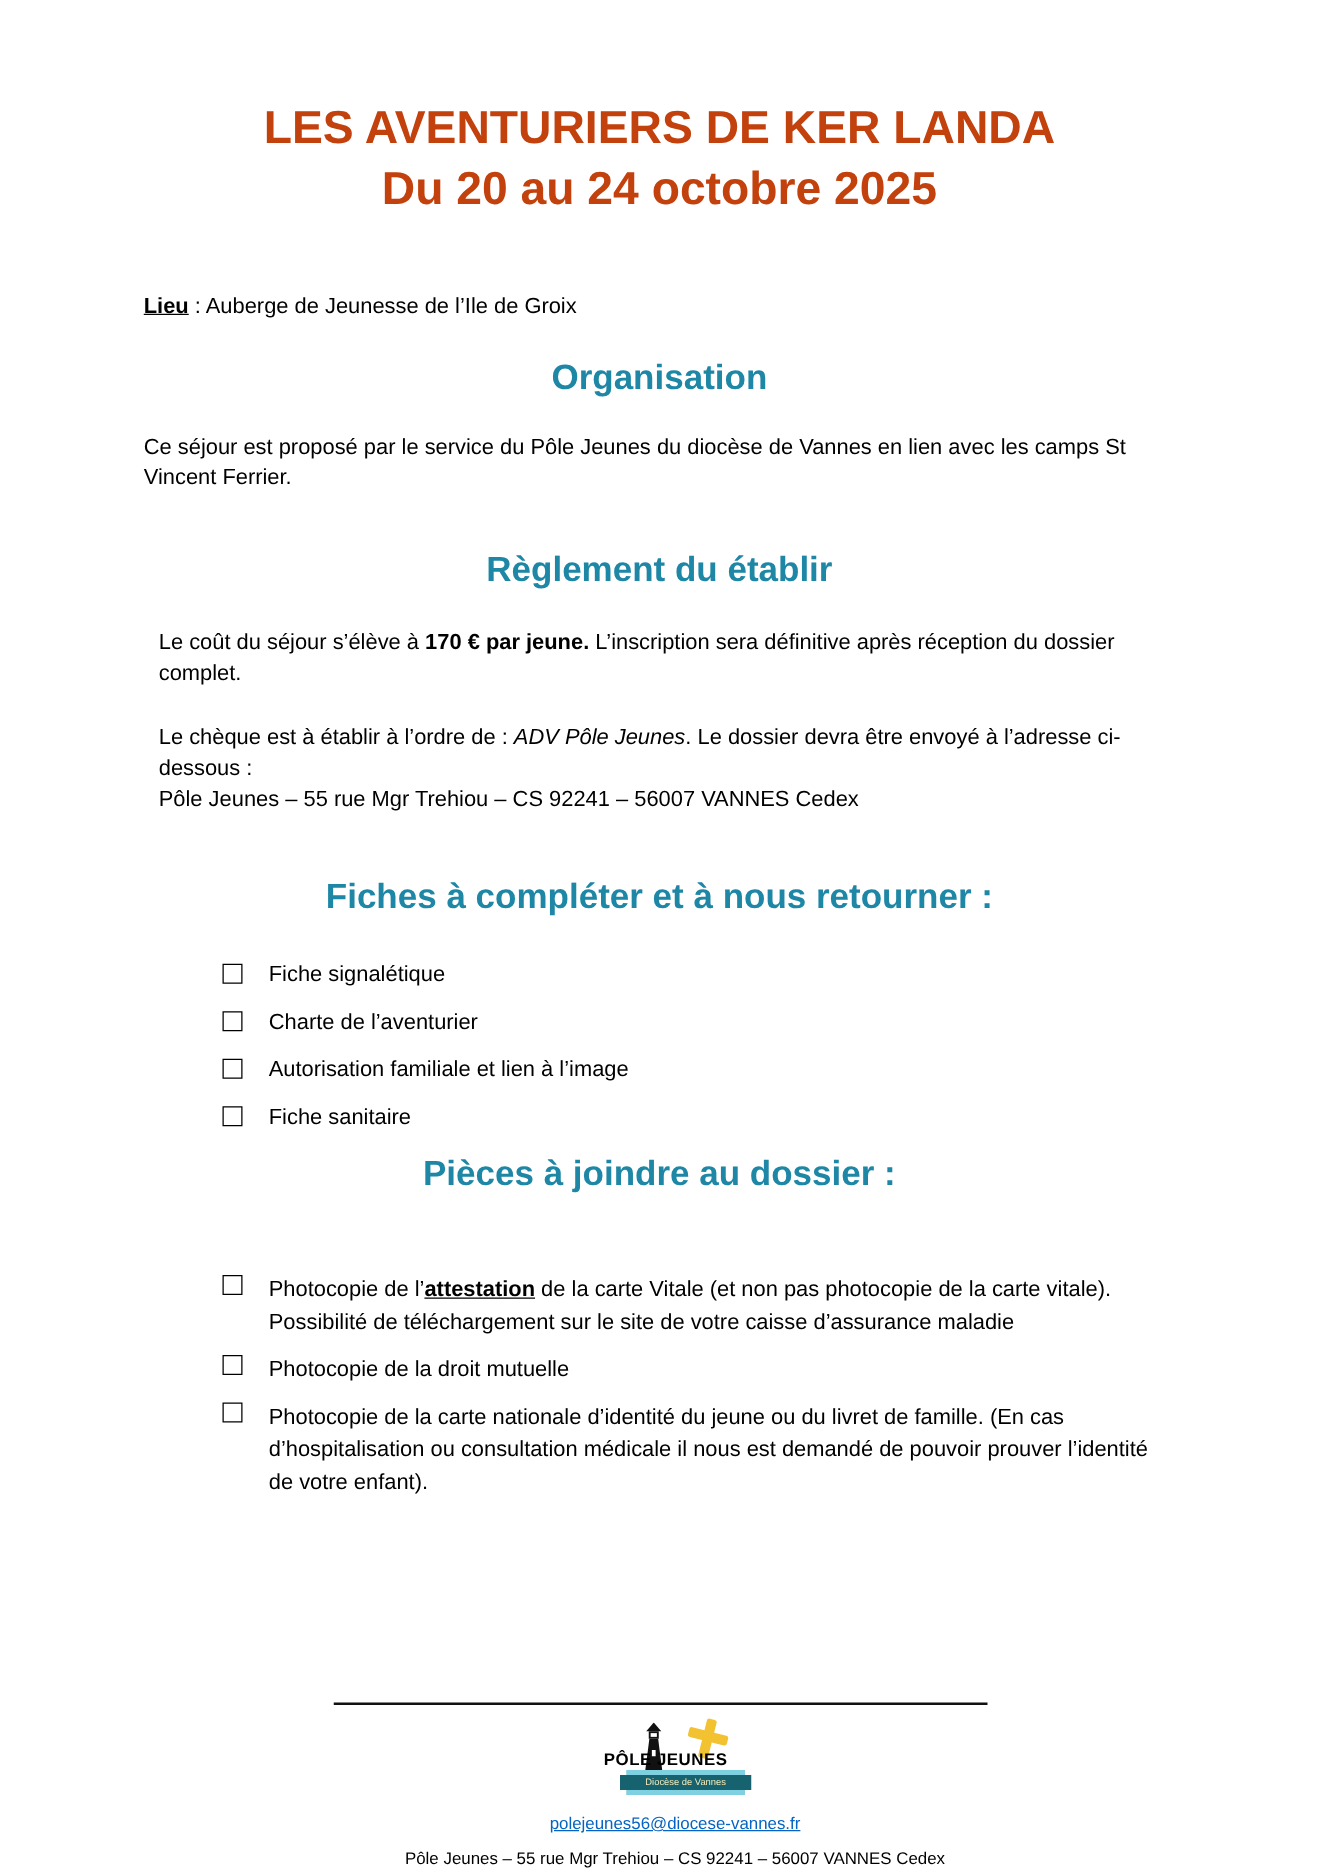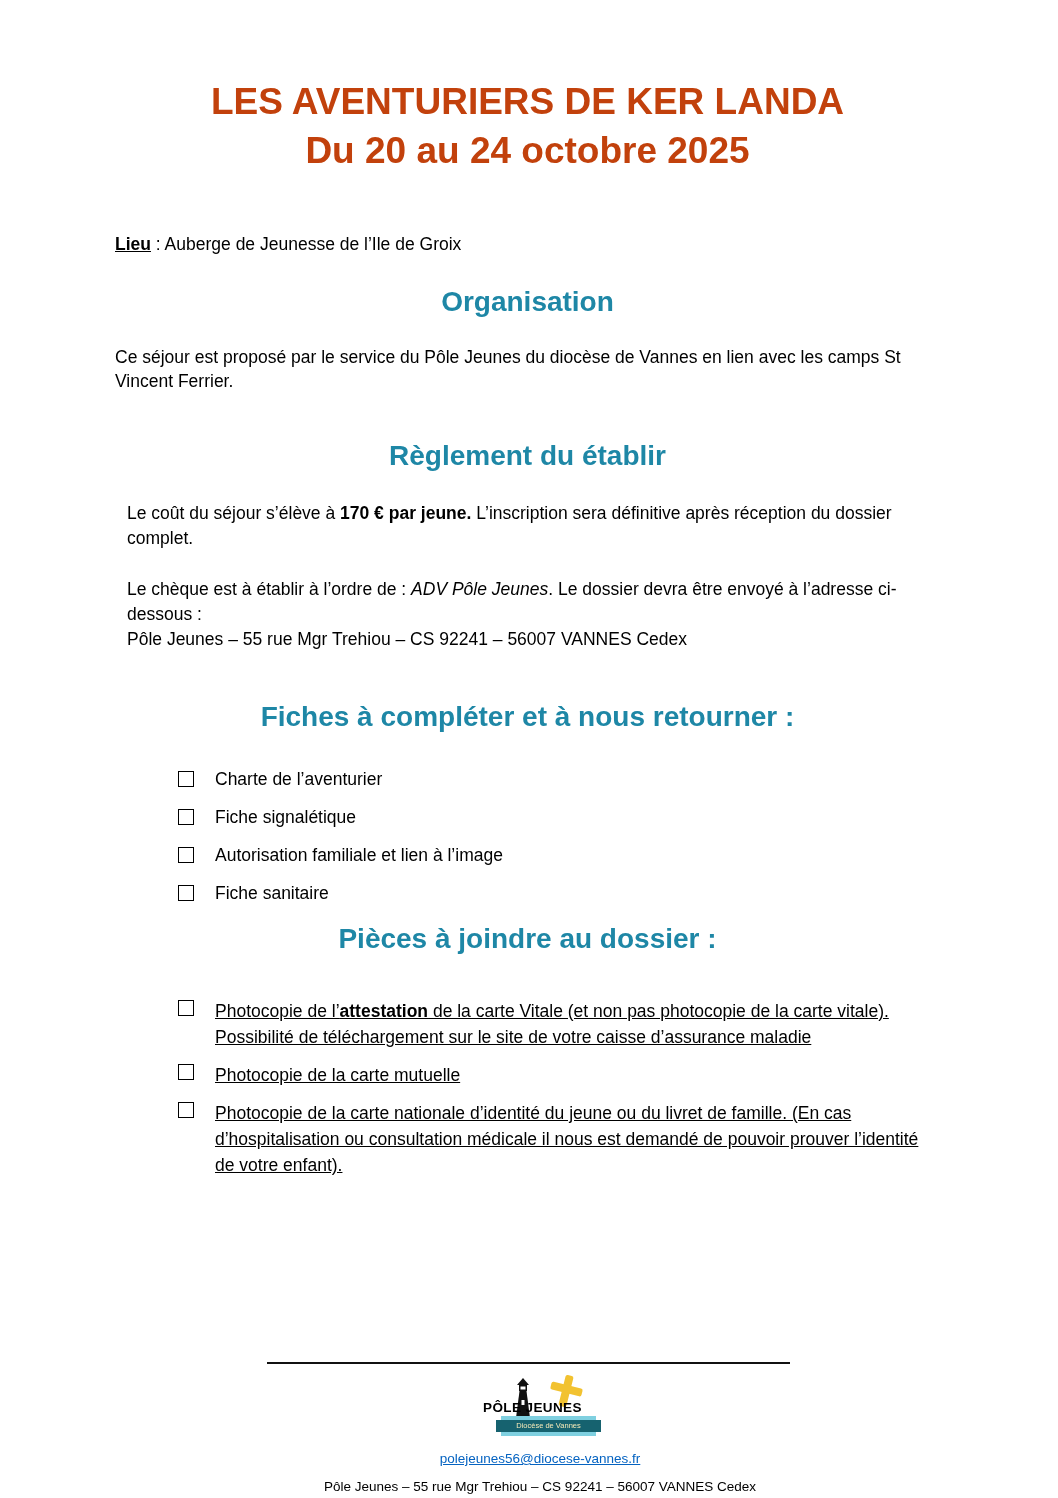--- a/index.html
+++ b/index.html
@@ -67,21 +67,21 @@
     margin-bottom:17px;
   }
   .checkbox{
     flex:0 0 auto;
     width:14px;height:14px;
     border:1.7px solid #000;
     margin-top:2px;
     background:#fff;
   }
   .h-pieces{margin-top:19px;}
-  .pieces{margin-top:43px;text-decoration:underline;}
+  .pieces{margin-top:63px;}
   .pieces li{
     line-height:26px;
     margin-bottom:12px;
   }
   .pieces .item-text{max-width:722px;display:block;}
   .footer-rule{
     position:absolute;
     left:267px;top:1362px;
     width:523px;height:2px;
     background:#111;
@@ -159,46 +159,46 @@
 
   <p class="reglement-para second"><span>Le chèque est à </span><span class="u">établir à l’ordre de</span><span> : </span><span class="i">ADV Pôle Jeunes</span><span>. Le dossier devra être envoyé à l’adresse ci-dessous :</span>
     <span style="display:block">Pôle Jeunes – 55 rue Mgr Trehiou – CS 92241 – 56007 VANNES Cedex</span>
   </p>
 
   <h2 class="h-fiches">Fiches à compléter et à nous retourner :</h2>
 
   <ul class="checklist">
     <li>
       <span class="checkbox"></span>
+      <span class="item-text">Fiche signalétique</span>
+    </li>
+    <li>
+      <span class="checkbox"></span>
       <span class="item-text">Charte de l’aventurier</span>
     </li>
     <li>
       <span class="checkbox"></span>
-      <span class="item-text">Fiche signalétique</span>
-    </li>
-    <li>
-      <span class="checkbox"></span>
       <span class="item-text">Autorisation familiale et lien à l’image</span>
     </li>
     <li>
       <span class="checkbox"></span>
       <span class="item-text">Fiche sanitaire</span>
     </li>
   </ul>
 
   <h2 class="h-pieces">Pièces à joindre au dossier :</h2>
 
   <ul class="checklist pieces">
     <li>
       <span class="checkbox"></span>
       <span class="item-text"><span>Photocopie de l’</span><span class="bu">attestation</span><span> de la carte Vitale (et non pas photocopie de la carte vitale). Possibilité de téléchargement sur le site de votre caisse d’assurance maladie</span></span>
     </li>
     <li>
       <span class="checkbox"></span>
-      <span class="item-text">Photocopie de la carte mutuelle</span>
+      <span class="item-text">Photocopie de la droit mutuelle</span>
     </li>
     <li>
       <span class="checkbox"></span>
       <span class="item-text">Photocopie de la carte nationale d’identité du jeune ou du livret de famille. (En cas d’hospitalisation ou consultation médicale il nous est demandé de pouvoir prouver l’identité de votre enfant).</span>
     </li>
   </ul>
 
   <div class="footer-rule"></div>
 
   <div class="footer-content">

